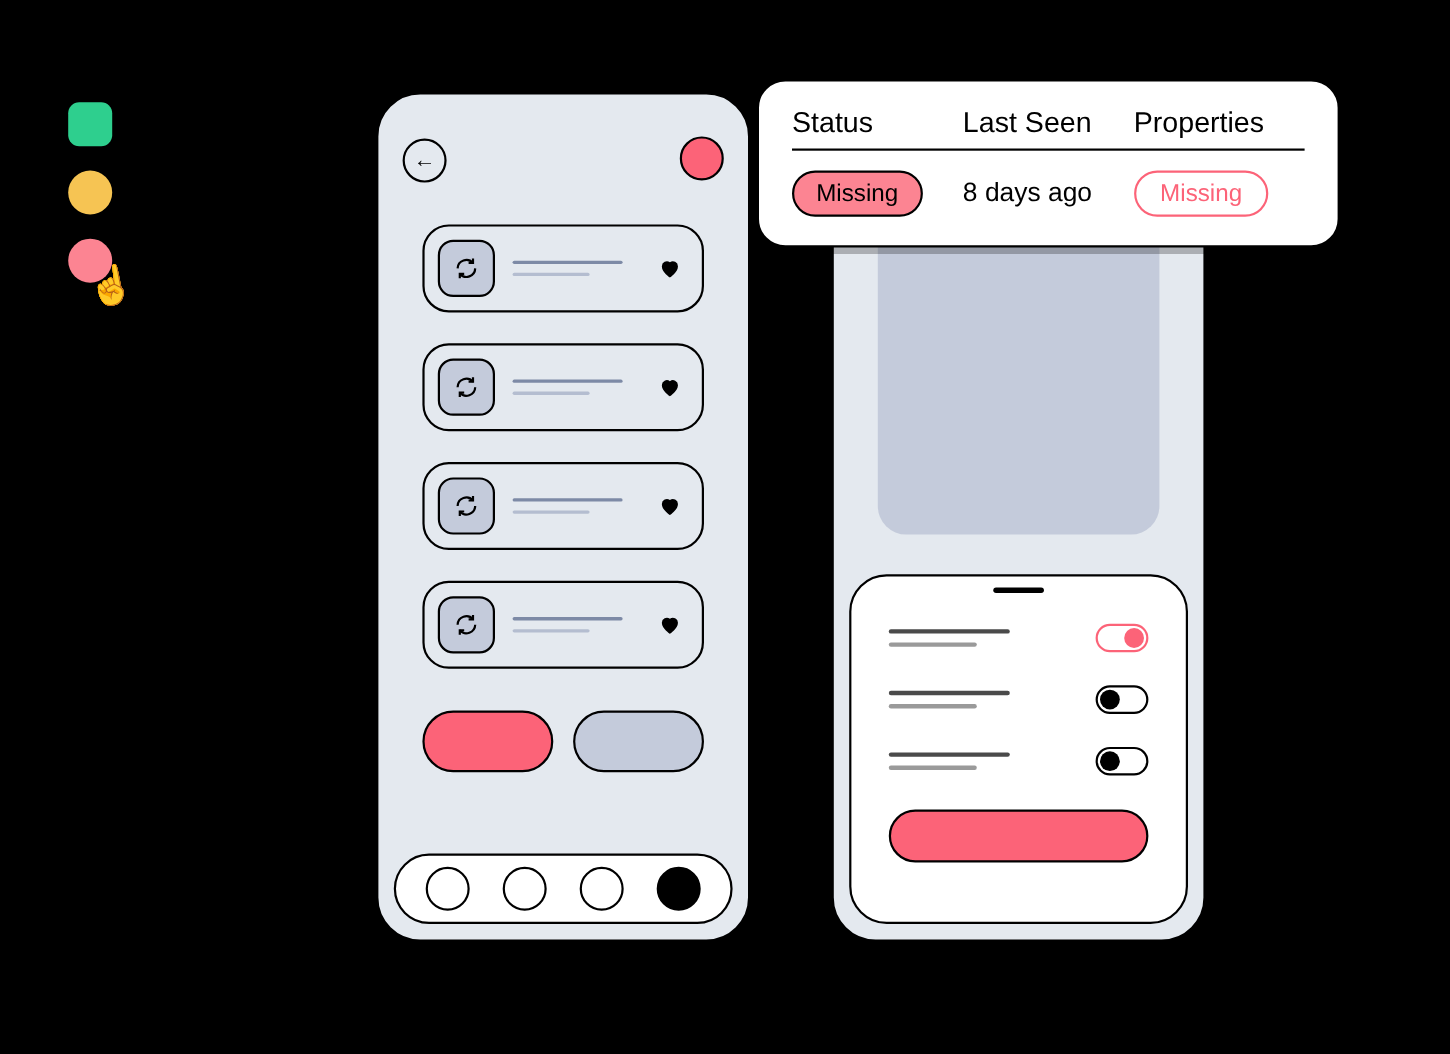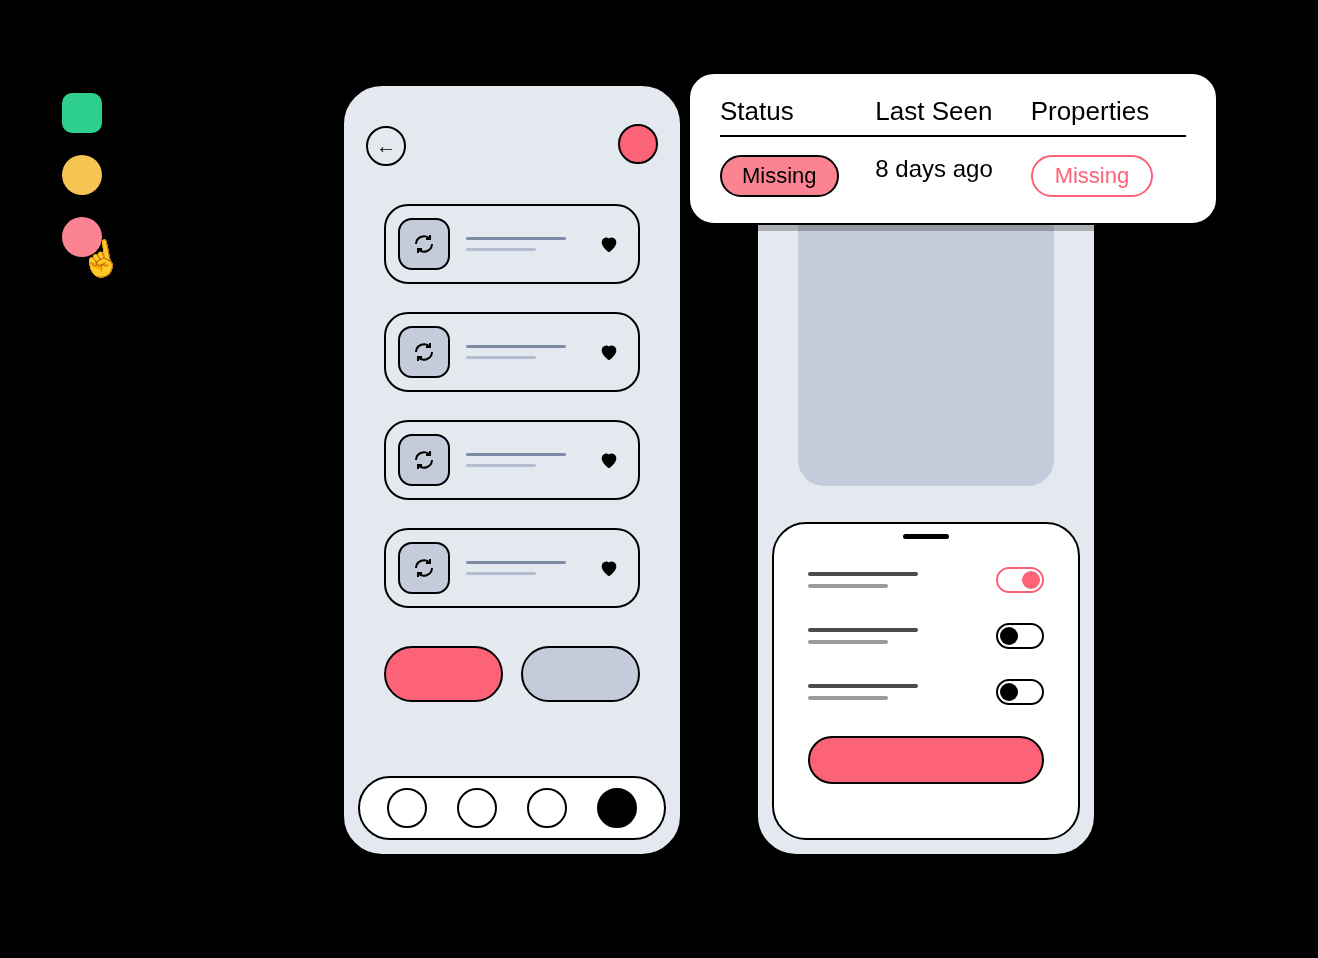--- a/index.html
+++ b/index.html
@@ -200,20 +200,21 @@
   }
   .pop-head {
     display:flex;
     border-bottom:2px solid #000;
     padding-bottom:8px;
     font-size:26px;
   }
   .pop-head div { flex:1; }
   .pop-row {
     display:flex;
+    align-items:center;
     padding-top:18px;
     font-size:24px;
   }
   .pop-row > div { flex:1; }
   .badge-solid {
     display:inline-block;
     padding:6px 20px;
     border:2px solid #000;
     border-radius:22px;
     background:#fc8492;

